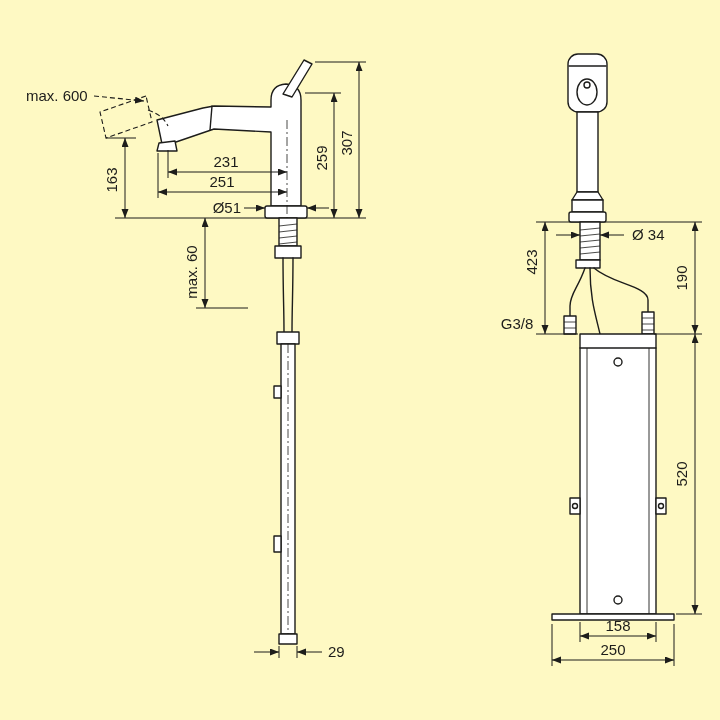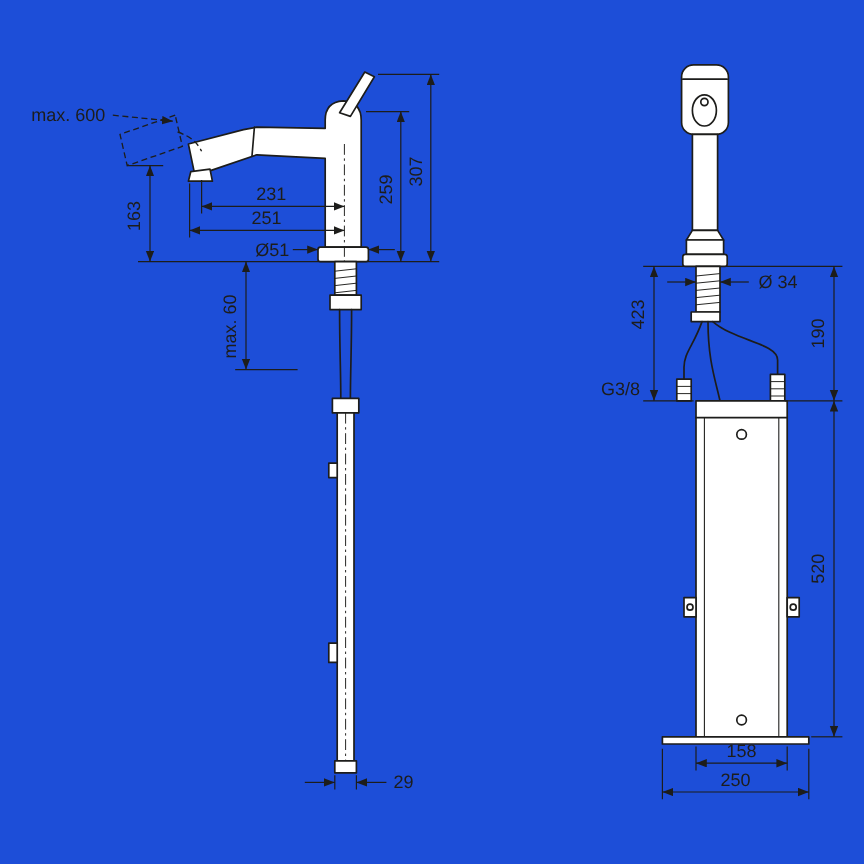--- a/index.html
+++ b/index.html
@@ -1,16 +1,16 @@
 <!DOCTYPE html>
 <html><head>
 <meta charset="utf-8">
 <style>
   html,body{margin:0;padding:0;background:#ffffff;}
-  .canvas{position:relative;width:720px;height:720px;background:#1d4ed8;overflow:hidden;
+  .canvas{position:relative;width:720px;height:720px;background:#fef9c3;overflow:hidden;
           font-family:"Liberation Sans", sans-serif;}
   svg{display:block;}
   
   .ol{stroke:#1d1d1b;stroke-width:1.4;fill:none;stroke-linecap:round;stroke-linejoin:round;}
   .fw{stroke:#1d1d1b;stroke-width:1.4;fill:#ffffff;stroke-linejoin:round;}
   
   .dim{stroke:#1d1d1b;stroke-width:1;fill:none;}
   .thin{stroke:#1d1d1b;stroke-width:0.9;fill:none;}
   .dash{stroke:#1d1d1b;stroke-width:1.1;fill:none;stroke-dasharray:5 3;}
   .dashdot{stroke:#1d1d1b;stroke-width:0.8;fill:none;stroke-dasharray:9 3 2 3;}

